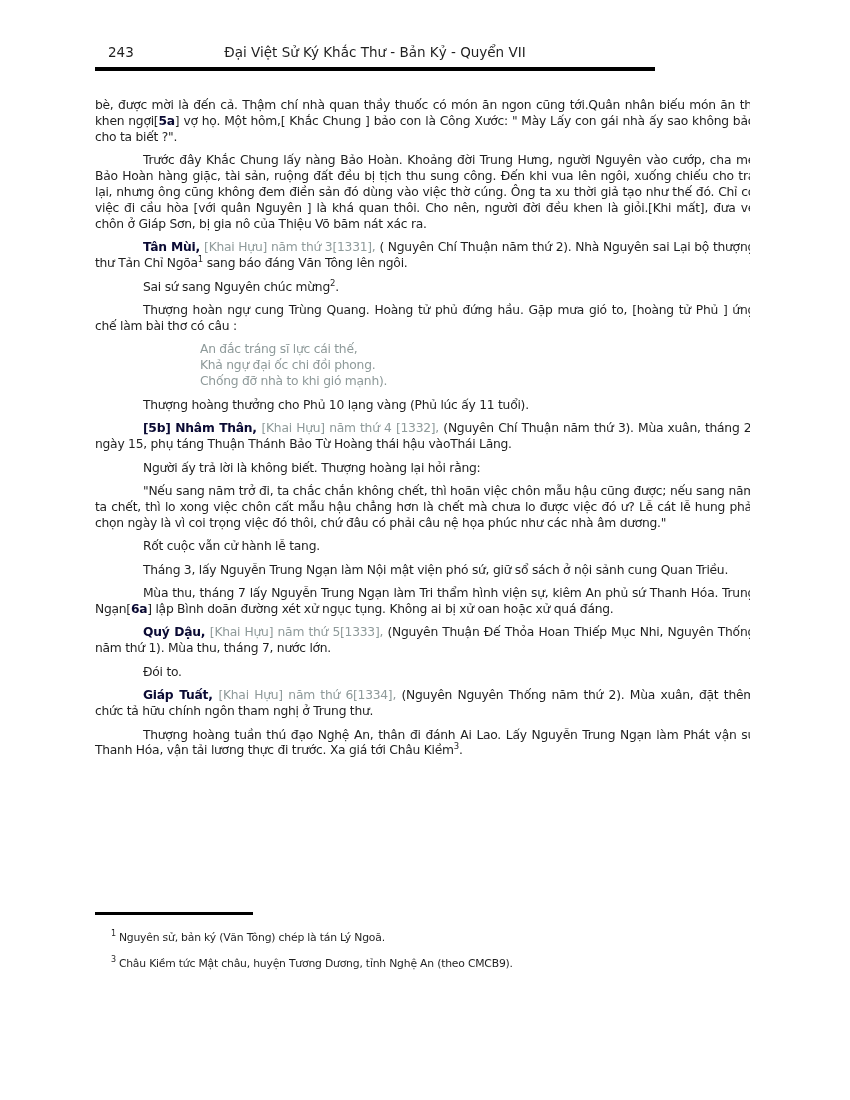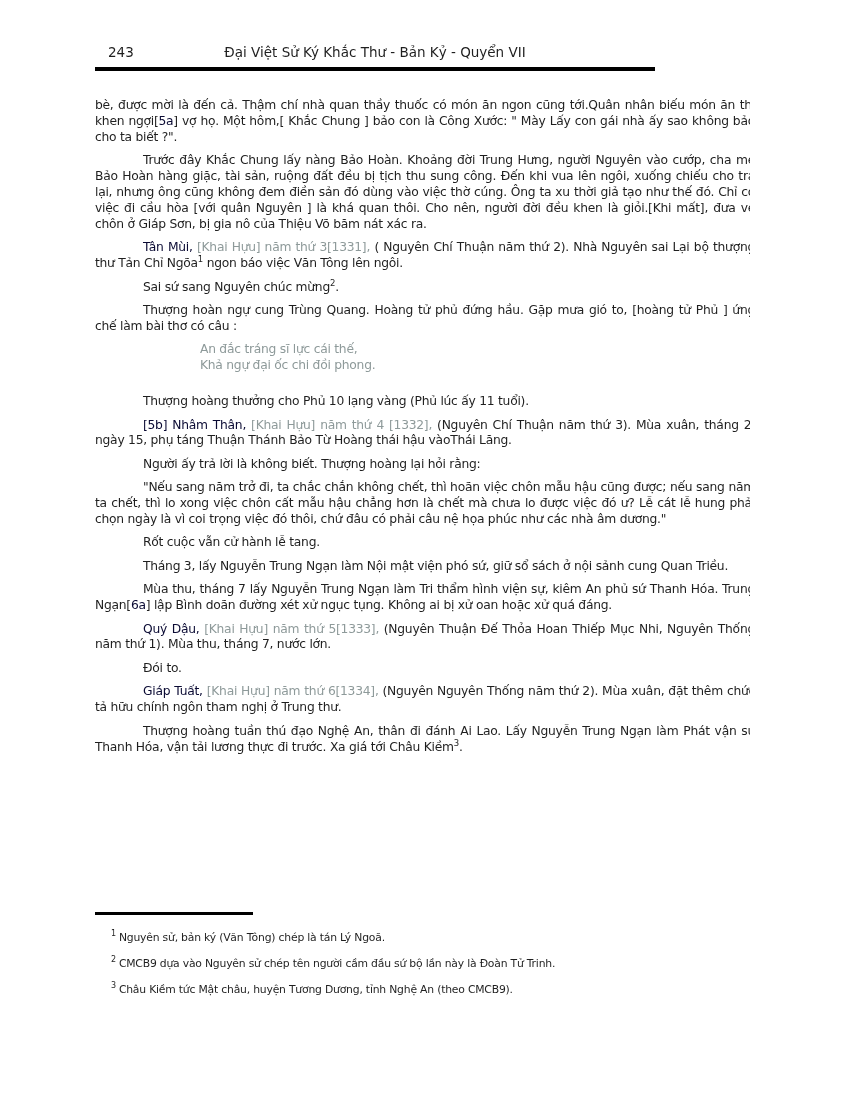--- a/index.html
+++ b/index.html
@@ -27,25 +27,25 @@
   }
   
   .body{
     position:absolute;top:98px;left:95px;width:660px;
     font-size:12.3px;line-height:15.9px;
     letter-spacing:-0.25px;
     text-align:justify;
   }
   .para{margin:0 0 7.5px 0;}
   .para.indent{text-indent:48px;}
-  .b{font-weight:normal;color:var(--head,#0a0a33);}
+  .b{font-weight:bold;color:var(--head,#0a0a33);}
   .g{color:var(--muted,#8e9a9a);}
   sup{font-size:8.5px;line-height:0;}
   .poem{
-    margin:1px 0 20px 105px;
+    margin:1px 0 8px 105px;
     color:var(--muted,#8e9a9a);
     text-align:left;
   }
   .poem-line{display:block;}
   
   .footnotes{
     position:absolute;top:912px;left:95px;width:660px;
     font-size:10.8px;line-height:13px;
     letter-spacing:-0.2px;
   }
@@ -63,42 +63,42 @@
 <div class="page">
 
   <div class="header">
     <span class="pagenum">243</span>
     <span class="title">Đại Việt Sử Ký Khắc Thư - Bản Kỷ - Quyển VII</span>
   </div>
 
   <div class="body">
       <p class="para"><span>bè, được mời là đến cả. Thậm chí nhà quan thầy thuốc có món ăn ngon cũng tới.Quân nhân biếu món ăn thì khen ngợi[</span><span class="b">5a</span><span>] vợ họ. Một hôm,[ Khắc Chung ] bảo con là Công Xước: " Mày Lấy con gái nhà ấy sao không bảo cho ta biết ?".</span></p>
       <p class="para indent"><span>Trước đây Khắc Chung lấy nàng Bảo Hoàn. Khoảng đời Trung Hưng, người Nguyên vào cướp, cha mẹ Bảo Hoàn hàng giặc, tài sản, ruộng đất đều bị tịch thu sung công. Đến khi vua lên ngôi, xuống chiếu cho trả lại, nhưng ông cũng không đem điền sản đó dùng vào việc thờ cúng. Ông ta xu thời giả tạo như thế đó. Chỉ có việc đi cầu hòa [với quân Nguyên ] là khá quan thôi. Cho nên, người đời đều khen là giỏi.[Khi mất], đưa về chôn ở Giáp Sơn, bị gia nô của Thiệu Võ băm nát xác ra.</span></p>
-      <p class="para indent"><span class="b">Tân Mùi, </span><span class="g">[Khai Hựu] năm thứ 3[1331], </span><span>( Nguyên Chí Thuận năm thứ 2). Nhà Nguyên sai Lại bộ thượng thư Tản Chỉ Ngõa</span><sup>1</sup><span> ngon báo việc Văn Tông lên ngôi.</span></p>
+      <p class="para indent"><span class="b">Tân Mùi, </span><span class="g">[Khai Hựu] năm thứ 3[1331], </span><span>( Nguyên Chí Thuận năm thứ 2). Nhà Nguyên sai Lại bộ thượng thư Tản Chỉ Ngõa</span><sup>1</sup><span> sang báo đáng Văn Tông lên ngôi.</span></p>
       <p class="para indent"><span>Sai sứ sang Nguyên chúc mừng</span><sup>2</sup><span>.</span></p>
       <p class="para indent"><span>Thượng hoàn ngự cung Trùng Quang. Hoàng tử phủ đứng hầu. Gặp mưa gió to, [hoàng tử Phủ ] ứng chế làm bài thơ có câu :</span></p>
       <div class="poem">
         <span class="poem-line">An đắc tráng sĩ lực cái thế,</span>
         <span class="poem-line">Khả ngự đại ốc chi đồi phong.</span>
+        <span class="poem-line">Chống đỡ nhà to khi gió mạnh).</span>
       </div>
       <p class="para indent"><span>Thượng hoàng thưởng cho Phủ 10 lạng vàng (Phủ lúc ấy 11 tuổi).</span></p>
       <p class="para indent"><span class="b">[5b] Nhâm Thân, </span><span class="g">[Khai Hựu] năm thứ 4 [1332], </span><span>(Nguyên Chí Thuận năm thứ 3). Mùa xuân, tháng 2, ngày 15, phụ táng Thuận Thánh Bảo Từ Hoàng thái hậu vàoThái Lăng.</span></p>
       <p class="para indent"><span>Người ấy trả lời là không biết. Thượng hoàng lại hỏi rằng:</span></p>
       <p class="para indent"><span>"Nếu sang năm trở đi, ta chắc chắn không chết, thì hoãn việc chôn mẫu hậu cũng được; nếu sang năm ta chết, thì lo xong việc chôn cất mẫu hậu chẳng hơn là chết mà chưa lo được việc đó ư? Lễ cát lễ hung phải chọn ngày là vì coi trọng việc đó thôi, chứ đâu có phải câu nệ họa phúc như các nhà âm dương."</span></p>
       <p class="para indent"><span>Rốt cuộc vẫn cử hành lễ tang.</span></p>
       <p class="para indent"><span>Tháng 3, lấy Nguyễn Trung Ngạn làm Nội mật viện phó sứ, giữ sổ sách ở nội sảnh cung Quan Triều.</span></p>
       <p class="para indent"><span>Mùa thu, tháng 7 lấy Nguyễn Trung Ngạn làm Tri thẩm hình viện sự, kiêm An phủ sứ Thanh Hóa. Trung Ngạn[</span><span class="b">6a</span><span>] lập Bình doãn đường xét xử ngục tụng. Không ai bị xử oan hoặc xử quá đáng.</span></p>
       <p class="para indent"><span class="b">Quý Dậu, </span><span class="g">[Khai Hựu] năm thứ 5[1333], </span><span>(Nguyên Thuận Đế Thỏa Hoan Thiếp Mục Nhi, Nguyên Thống năm thứ 1). Mùa thu, tháng 7, nước lớn.</span></p>
       <p class="para indent"><span>Đói to.</span></p>
       <p class="para indent"><span class="b">Giáp Tuất, </span><span class="g">[Khai Hựu] năm thứ 6[1334], </span><span>(Nguyên Nguyên Thống năm thứ 2). Mùa xuân, đặt thêm chức tả hữu chính ngôn tham nghị ở Trung thư.</span></p>
       <p class="para indent"><span>Thượng hoàng tuần thú đạo Nghệ An, thân đi đánh Ai Lao. Lấy Nguyễn Trung Ngạn làm Phát vận sứ Thanh Hóa, vận tải lương thực đi trước. Xa giá tới Châu Kiềm</span><sup>3</sup><span>.</span></p>
     </div>
 
   <div class="footnotes">
     <div class="fn-rule"></div>
     <div>
         <div class="fn-item"><sup>1</sup><span>Nguyên sử, bản ký (Văn Tông) chép là tán Lý Ngoã.</span></div>
-        <div class="fn-item"><sup>2</sup><span>CMCB9 dựa vào Nguyên sử chép tên người cầm đầu sứ bộ lần này là Đoàn Tử Trinh.</span></div>
         <div class="fn-item"><sup>3</sup><span>Châu Kiềm tức Mật châu, huyện Tương Dương, tỉnh Nghệ An (theo CMCB9).</span></div>
       </div>
   </div>
 
 </div>
 
 </body></html>

